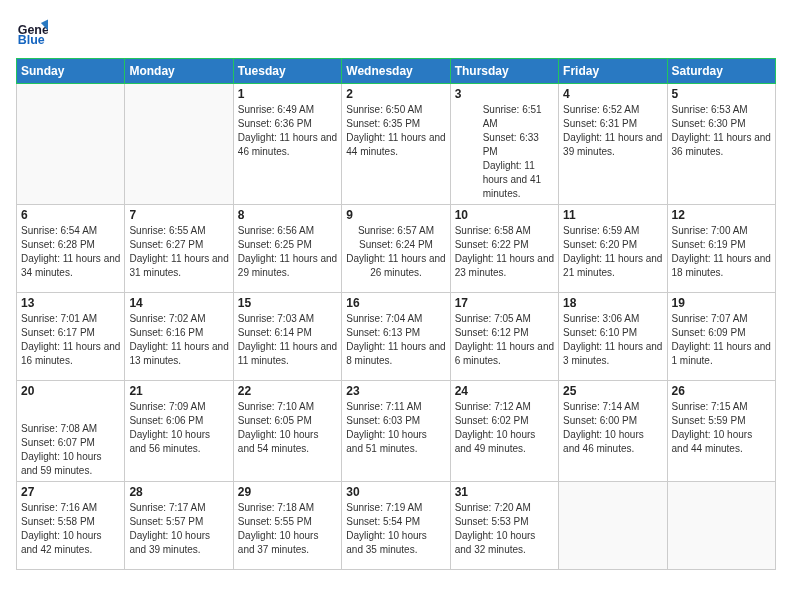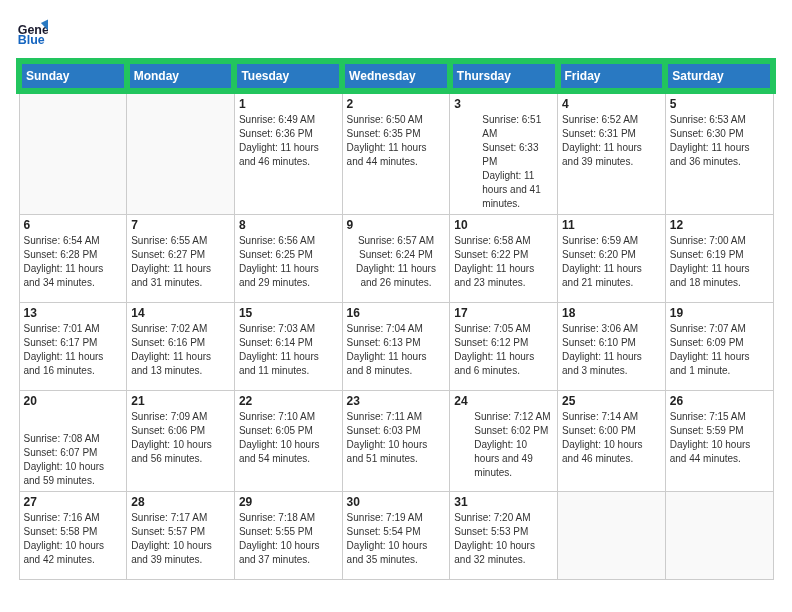--- a/index.html
+++ b/index.html
@@ -40,21 +40,21 @@
       border-collapse: collapse;
       table-layout: fixed;
     }
     th {
       background: #2979c2;
       color: #fff;
       font-size: 12px;
       font-weight: bold;
       padding: 5px 4px;
       text-align: left;
-      border: 6px solid #22c55e;
+      border: 1px solid #22c55e;
     }
     td {
       border: 1px solid #ccc;
       vertical-align: top;
       padding: 3px 4px;
       font-size: 10.5px;
       color: #222;
       height: 88px;
       background: #fff;
     }
@@ -246,21 +246,21 @@
 Daylight: 10 hours and 54 minutes.</div>
         </td>
         <td>
           <div class="day-num">23</div>
           <div class="day-info" style="white-space: pre-line;">Sunrise: 7:11 AM
 Sunset: 6:03 PM
 Daylight: 10 hours and 51 minutes.</div>
         </td>
         <td>
           <div class="day-num">24</div>
-          <div class="day-info" style="white-space: pre-line; margin-left: 20px;">Sunrise: 7:12 AM
+          <div class="day-info" style="white-space: pre-line;">Sunrise: 7:12 AM
 Sunset: 6:02 PM
 Daylight: 10 hours and 49 minutes.</div>
         </td>
         <td>
           <div class="day-num">25</div>
           <div class="day-info" style="white-space: pre-line;">Sunrise: 7:14 AM
 Sunset: 6:00 PM
 Daylight: 10 hours and 46 minutes.</div>
         </td>
         <td>

